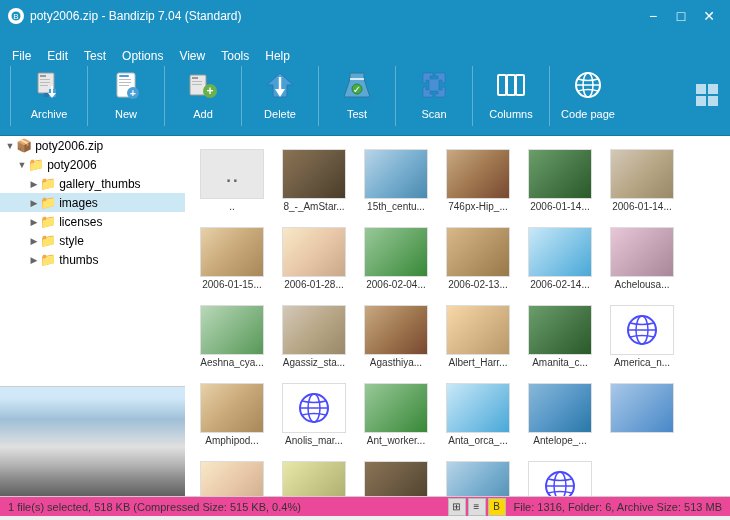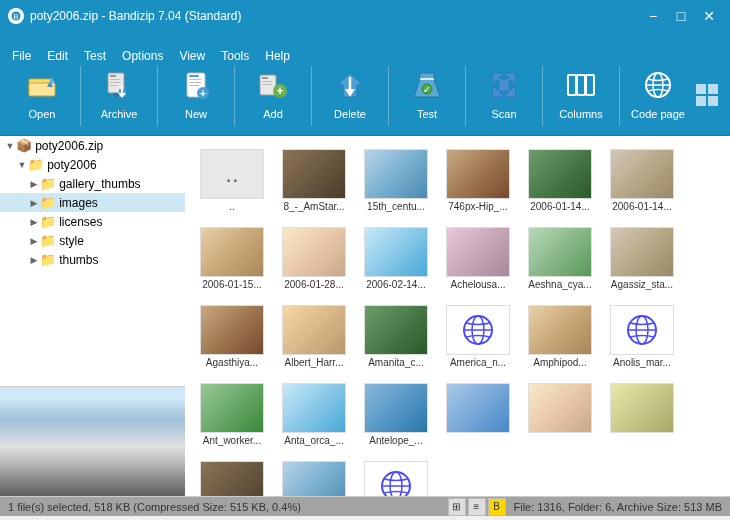--- a/index.html
+++ b/index.html
@@ -110,21 +110,21 @@
       word-break: break-all;
       max-width: 74px;
       line-height: 1.2;
       margin-top: 2px;
       color: #333;
     }
 
     
     .status-bar {
       height: 20px;
-      background: #a3a3a3;
+      background: #ec4899;
       border-top: 1px solid #ccc;
       display: flex;
       align-items: center;
       padding: 0 8px;
       font-size: 11px;
       color: #333;
       justify-content: space-between;
     }
     .status-right { display: flex; align-items: center; gap: 8px; }
     .status-icons { display: flex; gap: 2px; }
@@ -223,31 +223,20 @@
   <div class="menu-item">Edit</div>
   <div class="menu-item">Test</div>
   <div class="menu-item">Options</div>
   <div class="menu-item">View</div>
   <div class="menu-item">Tools</div>
   <div class="menu-item">Help</div>
 </div>
 
 <div class="toolbar">
 
-  <button class="toolbar-btn">
-    <span class="toolbar-icon">
-      <svg width="30" height="28" viewBox="0 0 30 28">
-        <rect x="2" y="8" width="22" height="16" rx="1" fill="#ffd966" stroke="#c8a830" stroke-width="1"></rect>
-        <rect x="2" y="12" width="26" height="13" rx="1" fill="#ffe599" stroke="#c8a830" stroke-width="1"></rect>
-        <polygon points="20,16 26,16 23,10" fill="#4a8fc1"></polygon>
-        <polygon points="22,12 28,12 25,6" fill="#6aafdf"></polygon>
-      </svg>
-    </span>
-    <span>Open</span>
-  </button>
   <div class="toolbar-sep"></div>
 
   <button class="toolbar-btn">
     <span class="toolbar-icon">
       <svg width="30" height="28" viewBox="0 0 30 28">
         <rect x="4" y="2" width="16" height="20" rx="1" fill="#e8e8e8" stroke="#999" stroke-width="1"></rect>
         <rect x="6" y="4" width="6" height="2" fill="#999"></rect>
         <rect x="6" y="8" width="10" height="1" fill="#bbb"></rect>
         <rect x="6" y="11" width="10" height="1" fill="#bbb"></rect>
         <rect x="6" y="14" width="8" height="1" fill="#bbb"></rect>
@@ -437,20 +426,28 @@
         </div>
         <div class="file-item">
           <div class="thumb-img tc6"></div>
           <div class="file-name">2006-01-15...</div>
         </div>
         <div class="file-item">
           <div class="thumb-img tc8"></div>
           <div class="file-name">2006-01-28...</div>
         </div>
         <div class="file-item">
+          <div class="thumb-img tc9"></div>
+          <div class="file-name">2006-02-04...</div>
+        </div>
+        <div class="file-item">
+          <div class="thumb-img tc10"></div>
+          <div class="file-name">2006-02-13...</div>
+        </div>
+        <div class="file-item">
           <div class="thumb-img tc11"></div>
           <div class="file-name">2006-02-14...</div>
         </div>
         <div class="file-item">
           <div class="thumb-img tc12"></div>
           <div class="file-name">Achelousa...</div>
         </div>
         <div class="file-item">
           <div class="thumb-img tc13"></div>
           <div class="file-name">Aeshna_cya...</div>

